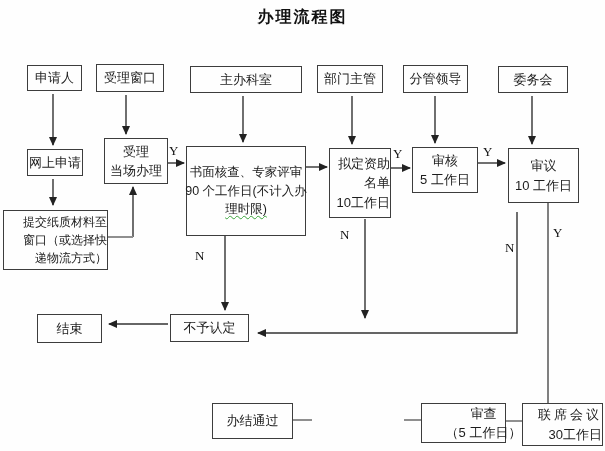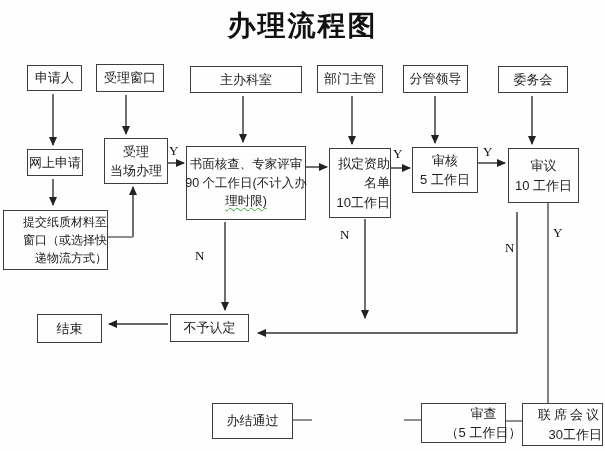--- a/index.html
+++ b/index.html
@@ -4,21 +4,21 @@
 <style>
   html,body{margin:0;padding:0;background:#ffffff;}
   .stage{
     position:relative;width:605px;height:451px;background:#fefefe;
     font-family:"Liberation Sans","DejaVu Sans",sans-serif;
     color:#1c1c1c;overflow:hidden;
   }
   .title{
     position:absolute;left:0;top:7px;width:605px;text-align:center;
     font-family:"Liberation Serif","DejaVu Serif",serif;
-    font-size:28px;font-weight:bold;letter-spacing:2px;color:#111;
+    font-size:16px;font-weight:bold;letter-spacing:2px;color:#111;
   }
   .node{
     position:absolute;border:1px solid #3d3d3d;background:#fefefe;
     display:flex;flex-direction:column;justify-content:center;align-items:center;
     text-align:center;font-size:13px;line-height:1.5;box-sizing:border-box;
   }
   .node span{display:block;white-space:nowrap;}
   .node.left{align-items:flex-end;text-align:left;padding-left:6px;}
   svg.wires{position:absolute;left:0;top:0;z-index:1;}
   .node,.yn{z-index:2;}
@@ -29,21 +29,21 @@
   .sc{text-decoration:underline wavy #3aa53a 1px;text-underline-offset:2px;}
 
   #applicant{left:27px;top:65px;width:55px;height:26px;}
   #accept-window{left:96px;top:64px;width:68px;height:28px;}
   #main-office{left:190px;top:66px;width:112px;height:27px;justify-content:center;}
   #dept-head{left:317px;top:65px;width:66px;height:28px;}
   #leader{left:403px;top:65px;width:65px;height:28px;}
   #committee{left:498px;top:66px;width:70px;height:27px;}
   #online-apply{left:27px;top:149px;width:56px;height:27px;}
   #onsite{left:104px;top:138px;width:64px;height:46px;}
-  #paper-review{left:186px;top:146px;width:120px;height:74px;font-size:12.5px;}
+  #paper-review{left:186px;top:146px;width:120px;height:90px;font-size:12.5px;}
   #funding-list{left:329px;top:148px;width:62px;height:70px;}
   #audit{left:412px;top:147px;width:66px;height:46px;}
   #deliberation{left:508px;top:148px;width:71px;height:55px;}
   #submit-paper{left:3px;top:210px;width:105px;height:60px;font-size:12px;}
   #end-node{left:37px;top:314px;width:65px;height:29px;}
   #reject{left:170px;top:314px;width:79px;height:28px;}
   #complete{left:212px;top:403px;width:81px;height:36px;text-align:center;}
   #record{left:312px;top:397px;width:92px;height:47px;font-size:12.5px;}
   #review2{left:421px;top:403px;width:85px;height:40px;padding-left:40px;}
   #joint{left:522px;top:403px;width:81px;height:43px;}

